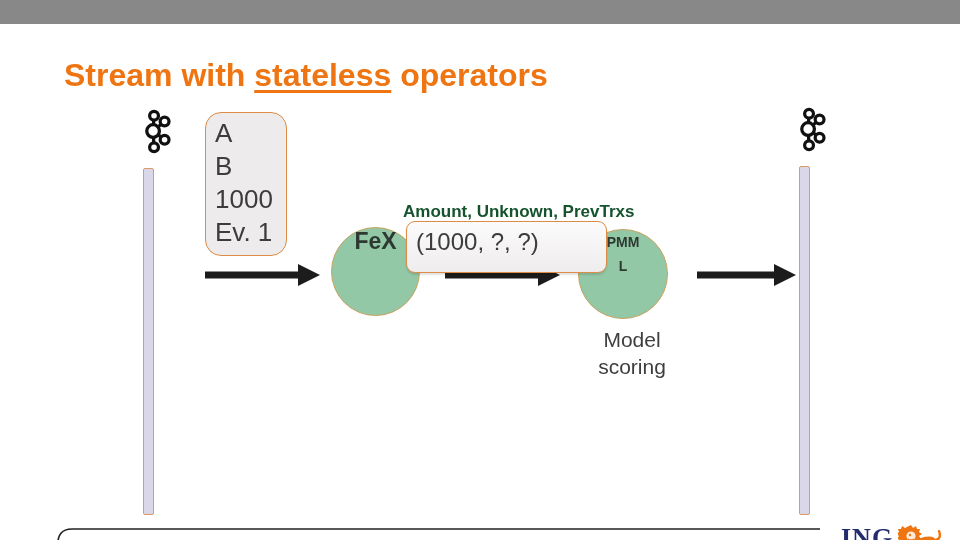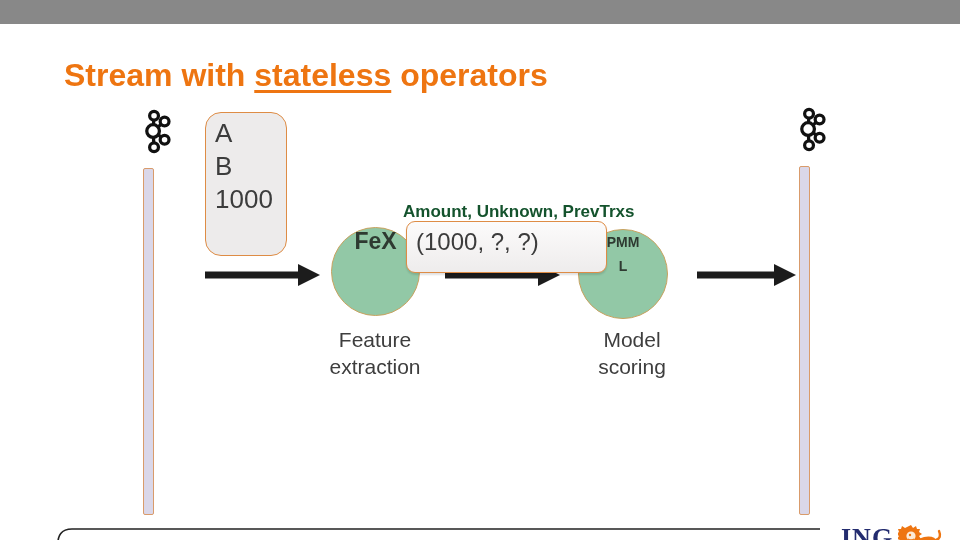--- a/index.html
+++ b/index.html
@@ -122,20 +122,21 @@
     </g>
   </svg>
 
   <div class="stream-bar bar-left"></div>
   <div class="stream-bar bar-right"></div>
 
   <div class="event-box">
     <div>A</div>
     <div>B</div>
     <div>1000</div>
+    <div>Ev. 1</div>
   </div>
 
   <div class="features-label">Amount, Unknown, PrevTrxs</div>
 
   <div class="op-circle op-fex">
     <span>FeX</span>
   </div>
   <div class="op-circle op-pmml">
     <span>PMM
 L</span>
@@ -149,22 +150,20 @@
   </svg>
   <svg class="arrow arrow-2" viewBox="0 0 115 24">
     <rect x="0" y="8.5" width="95" height="7" fill="#1C1C1C"></rect>
     <polygon points="93,1 115,12 93,23" fill="#1C1C1C"></polygon>
   </svg>
   <svg class="arrow arrow-3" viewBox="0 0 99 24">
     <rect x="0" y="8.5" width="79" height="7" fill="#1C1C1C"></rect>
     <polygon points="77,1 99,12 77,23" fill="#1C1C1C"></polygon>
   </svg>
 
-  <div class="caption caption-fex">Feature
-extraction</div>
   <div class="caption caption-pmml">Model
 scoring</div>
 
   <svg class="footer-line" width="780" height="30" viewBox="0 0 780 30">
     <path d="M 8 25 Q 6.5 7 22 7 L 770 7" stroke="#222222" stroke-width="1.6" fill="none"></path>
   </svg>
 
   <div class="page-number">25</div>
 
   <div class="ing-logo">

